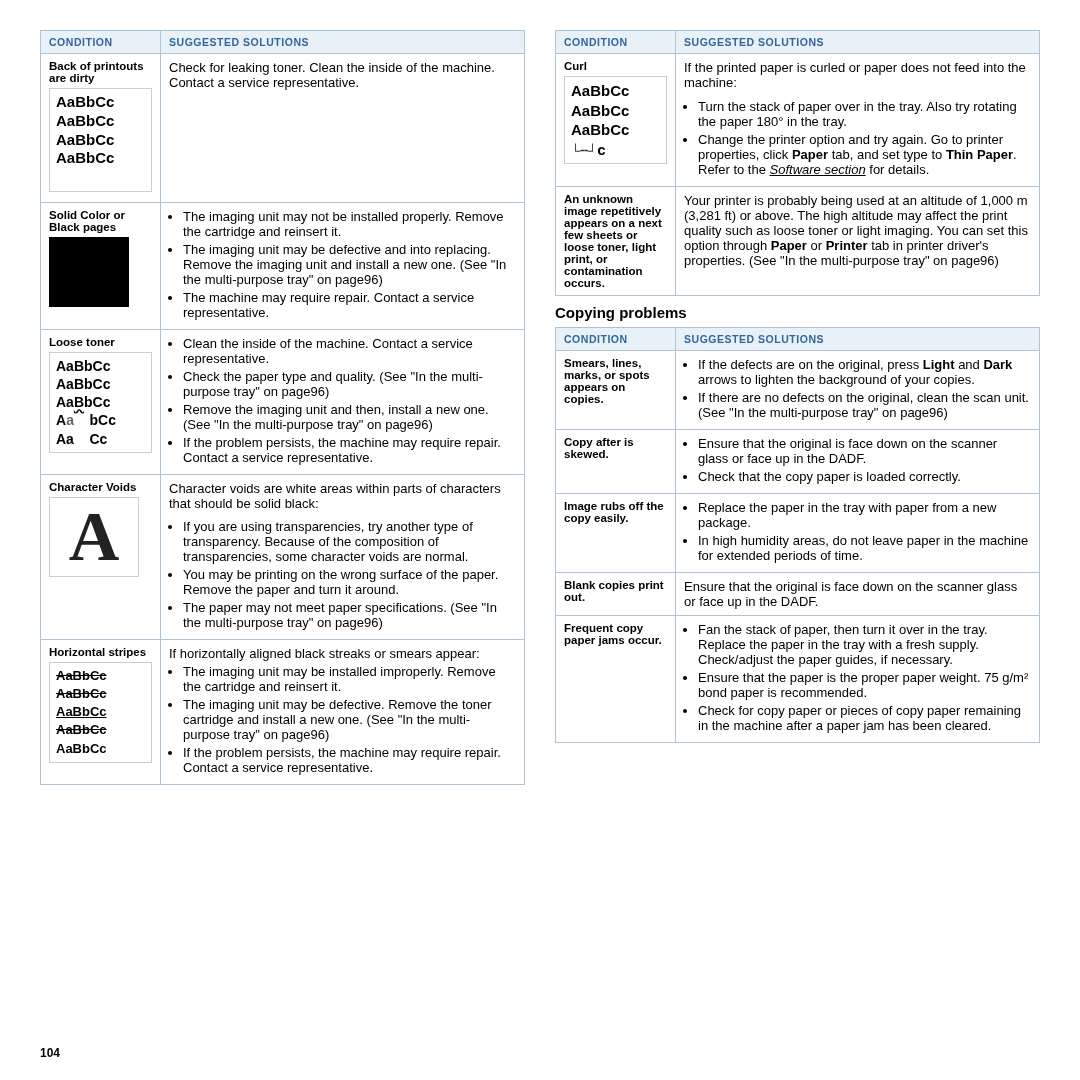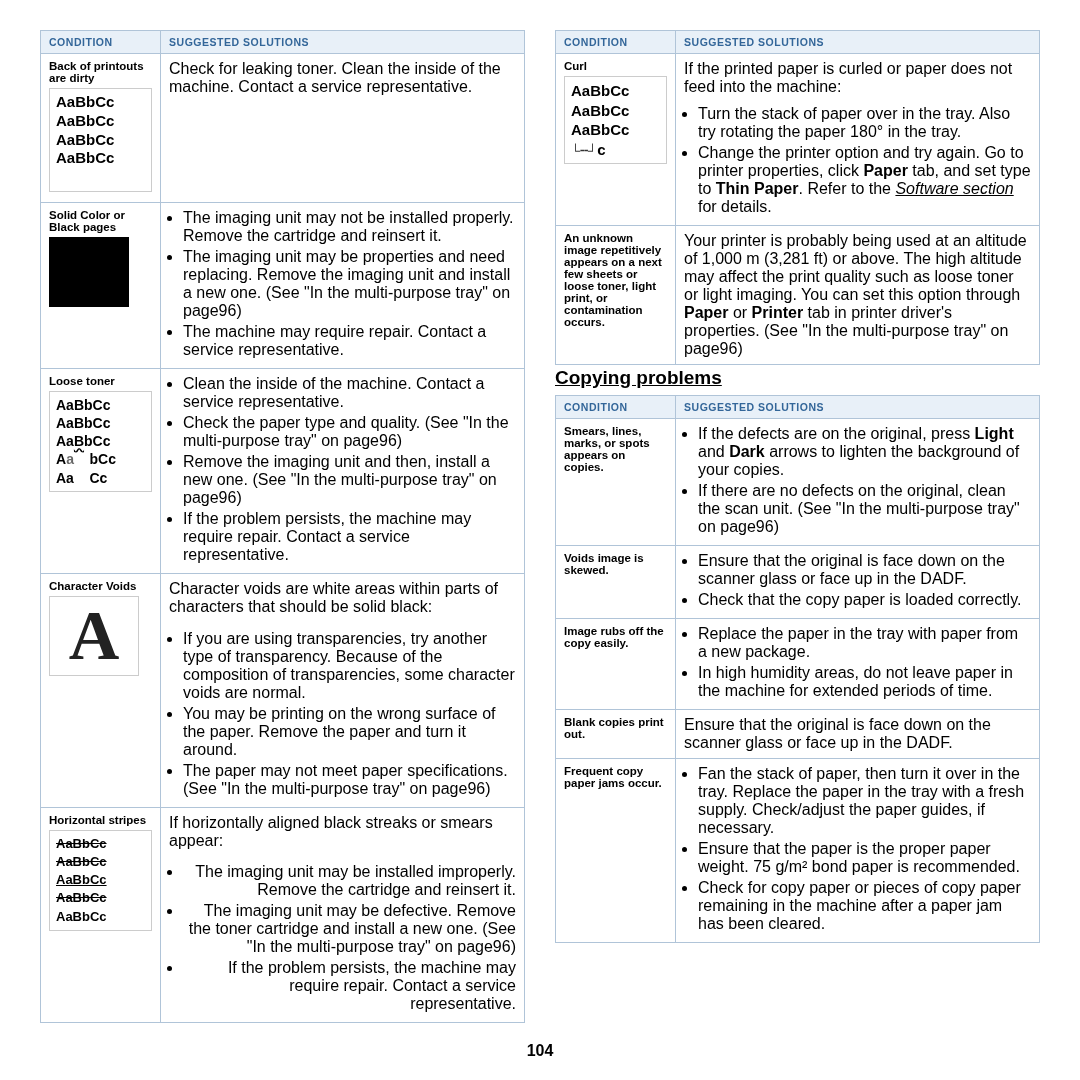--- a/index.html
+++ b/index.html
@@ -41,40 +41,39 @@
       letter-spacing: 0.05em;
       text-transform: uppercase;
       padding: 5px 8px;
       text-align: left;
       border: 1px solid #b0c4d8;
     }
     td {
       padding: 6px 8px;
       border: 1px solid #b0c4d8;
       vertical-align: top;
-      font-size: 16px;
+      font-size: 13px;
     }
     td.condition-cell {
       font-weight: bold;
       font-size: 11.5px;
       width: 120px;
       vertical-align: top;
     }
     ul.solutions {
       list-style: disc;
       padding-left: 14px;
     }
     ul.solutions li {
       margin-bottom: 3px;
     }
     .section-title {
-      font-size: 19px;
-      font-weight: bold;
-      margin: 2px 0 6px 0;
-      text-decoration: underline;
+      font-size: 15px;
+      font-weight: bold;
+      margin: 8px 0 6px 0;
     }
     .sample-text-block {
       background: #fff;
       border: 1px solid #ccc;
       padding: 4px 6px;
       margin: 4px 0;
       font-size: 14px;
       line-height: 1.3;
     }
     .black-block {
@@ -111,22 +110,22 @@
     }
     .curl-block {
       border: 1px solid #ccc;
       padding: 4px 6px;
       margin: 4px 0;
       font-size: 16px;
       font-weight: bold;
       line-height: 1.3;
     }
     .page-number {
-      text-align: center;
-      font-size: 16px;
+      text-align: left;
+      font-size: 12px;
       font-weight: bold;
       margin-top: 8px;
     }
     b { font-weight: bold; }
     i { font-style: italic; text-decoration: underline; }
   </style>
 </head>
 <body>
 
 <div class="page">
@@ -155,21 +154,21 @@
           </tr>
 
           <tr>
             <td class="condition-cell">
               <div><b>Solid Color or<br>Black pages</b></div>
               <div class="black-block"></div>
             </td>
             <td>
               <ul class="solutions">
                 <li>The imaging unit may not be installed properly. Remove the cartridge and reinsert it.</li>
-                <li>The imaging unit may be properties and need replacing. Remove the imaging unit and install a new one. (See "In the multi-purpose tray" on page96)</li>
+                <li>The imaging unit may be defective and into replacing. Remove the imaging unit and install a new one. (See "In the multi-purpose tray" on page96)</li>
                 <li>The machine may require repair. Contact a service representative.</li>
               </ul>
             </td>
           </tr>
 
           <tr>
             <td class="condition-cell">
               <div><b>Loose toner</b></div>
               <div class="loose-toner-block" style="font-size:14px;font-weight:bold;line-height:1.3;">
                 AaBbCc<br>AaBbCc<br>Aa<span style="text-decoration:underline wavy;">B</span>bCc<br>A<span style="opacity:0.6;">a  </span>bCc<br>Aa<span style="opacity:0.4;">  </span>Cc
@@ -185,42 +184,42 @@
             </td>
           </tr>
 
           <tr>
             <td class="condition-cell">
               <div><b>Character Voids</b></div>
               <div class="char-voids-block" style="font-size:70px;font-weight:bold;font-family:serif;color:#222;border:1px solid #ccc;padding:4px;display:inline-block;margin:4px 0;">A</div>
             </td>
             <td>
               <span>Character voids are white areas within parts of characters that should be solid black:</span>
-              <ul class="solutions" style="margin-top:14px;">
+              <ul class="solutions" style="margin-top:8px;">
                 <li>If you are using transparencies, try another type of transparency. Because of the composition of transparencies, some character voids are normal.</li>
                 <li>You may be printing on the wrong surface of the paper. Remove the paper and turn it around.</li>
                 <li>The paper may not meet paper specifications. (See "In the multi-purpose tray" on page96)</li>
               </ul>
             </td>
           </tr>
 
           <tr>
             <td class="condition-cell">
               <div><b>Horizontal stripes</b></div>
               <div class="horiz-stripes-block" style="font-size:13px;font-weight:bold;line-height:1.4;">
                 <span style="text-decoration:line-through;">AaBbCc</span><br>
                 <span style="text-decoration:line-through;">AaBbCc</span><br>
                 <span style="text-decoration:underline;">AaBbCc</span><br>
                 <span style="text-decoration:line-through;">AaBbCc</span><br>
                 AaBbCc
               </div>
             </td>
             <td>
               <span>If horizontally aligned black streaks or smears appear:</span>
-              <ul class="solutions" style="margin-top:13px;text-align:right;">
+              <ul class="solutions" style="margin-top:3px;">
                 <li>The imaging unit may be installed improperly. Remove the cartridge and reinsert it.</li>
                 <li>The imaging unit may be defective. Remove the toner cartridge and install a new one. (See "In the multi-purpose tray" on page96)</li>
                 <li>If the problem persists, the machine may require repair. Contact a service representative.</li>
               </ul>
             </td>
           </tr>
         </tbody>
       </table>
     </div>
 
@@ -280,21 +279,21 @@
             <td>
               <ul class="solutions">
                 <li>If the defects are on the original, press <b>Light</b> and <b>Dark</b> arrows to lighten the background of your copies.</li>
                 <li>If there are no defects on the original, clean the scan unit. (See "In the multi-purpose tray" on page96)</li>
               </ul>
             </td>
           </tr>
 
           <tr>
             <td class="condition-cell">
-              <b>Voids image is skewed.</b>
+              <b>Copy after is skewed.</b>
             </td>
             <td>
               <ul class="solutions">
                 <li>Ensure that the original is face down on the scanner glass or face up in the DADF.</li>
                 <li>Check that the copy paper is loaded correctly.</li>
               </ul>
             </td>
           </tr>
 
           <tr>

